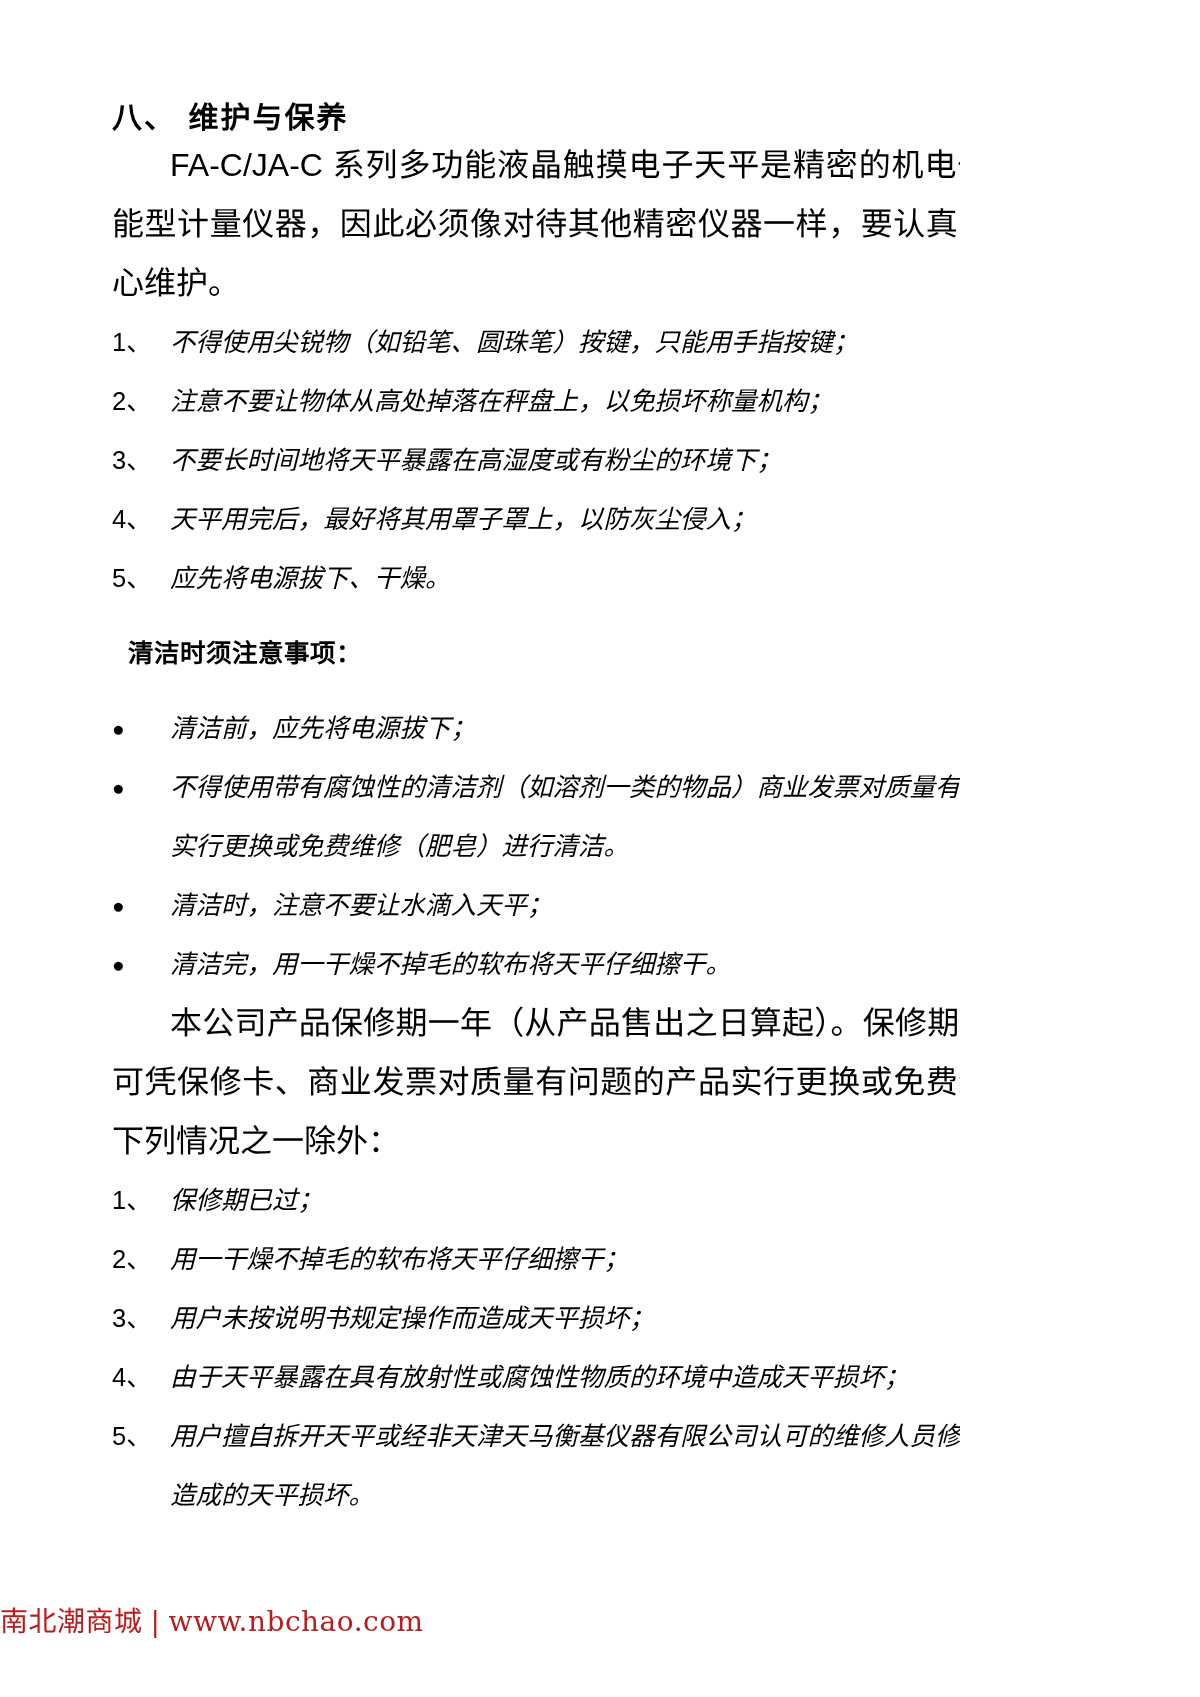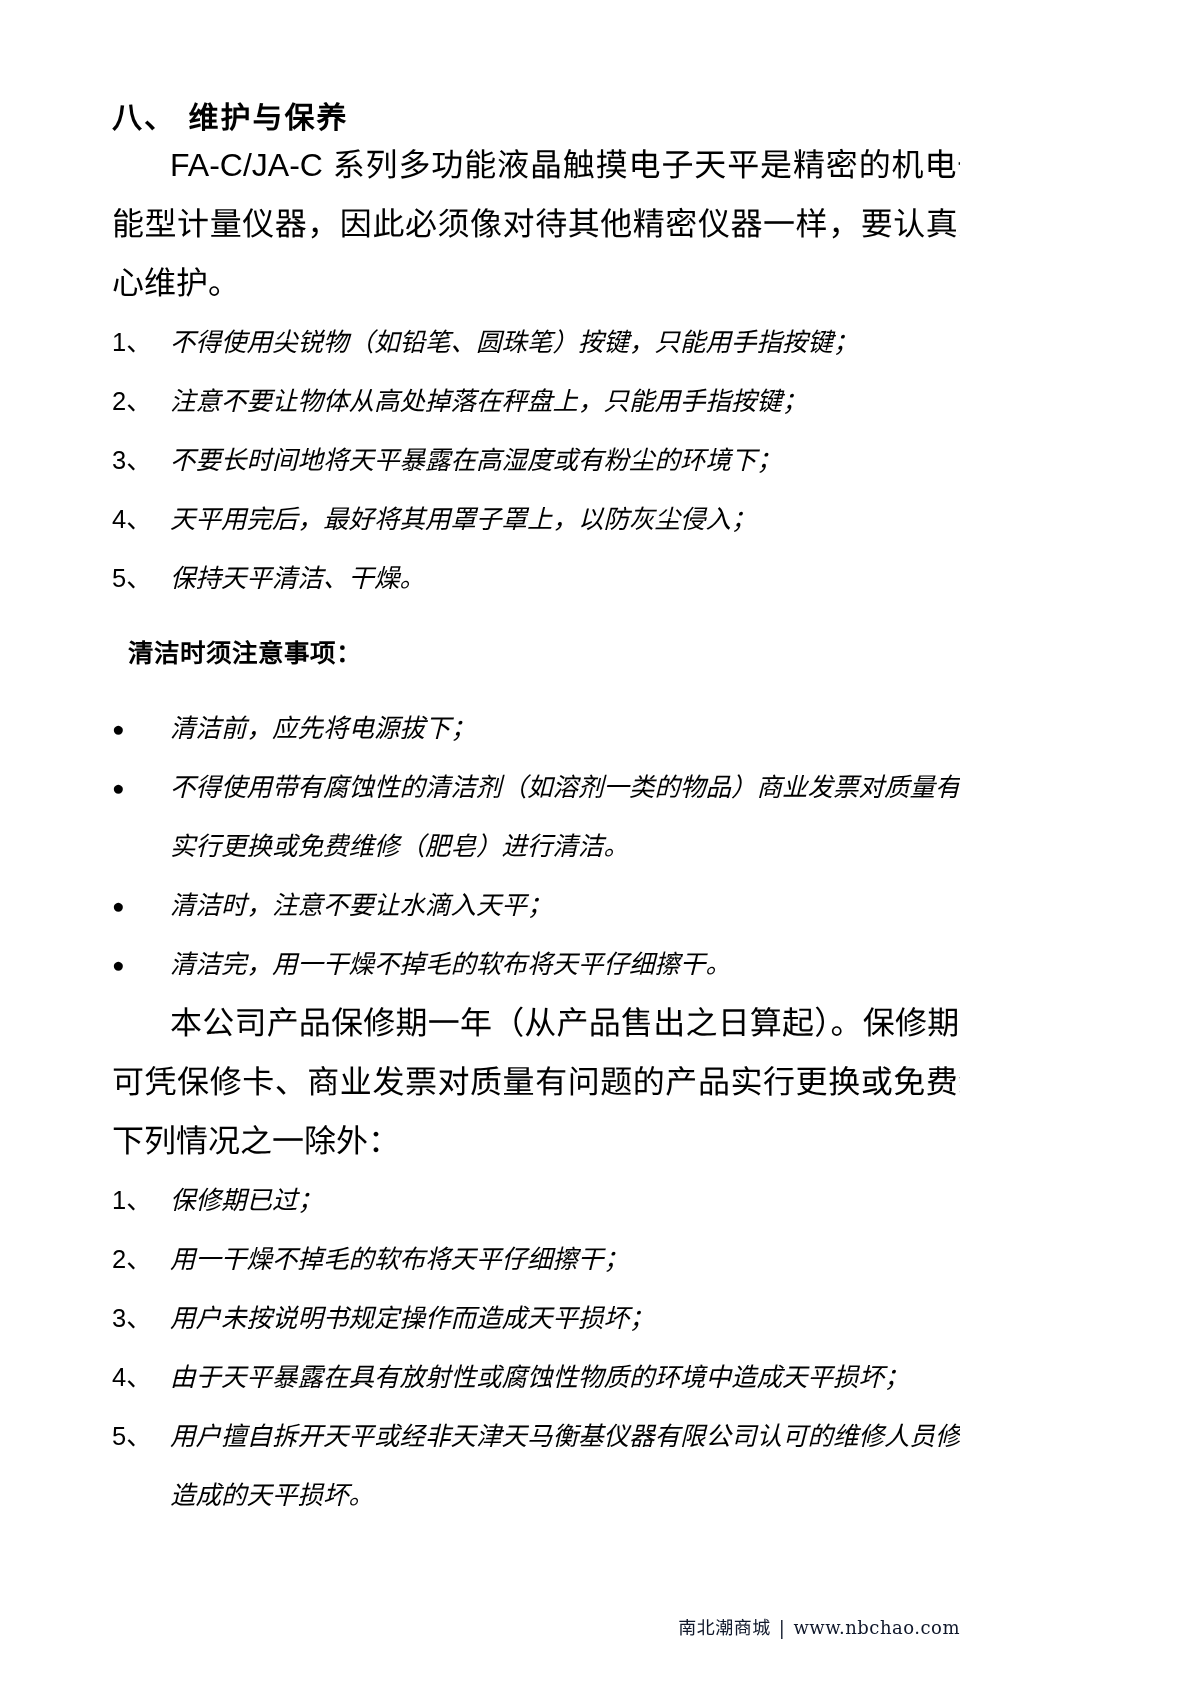--- a/index.html
+++ b/index.html
@@ -83,24 +83,24 @@
     font-weight: 700;
     line-height: 59px;
     margin: 16px;
     letter-spacing: 0.5px;
   }
   .footer {
     position: absolute;
     left: 0;
     right: 0;
     bottom: 58px;
-    text-align: right;
+    text-align: left;
     font-family: "DejaVu Serif", "Liberation Serif", serif;
-    font-size: 18px;
-    color: #0f172a;
+    font-size: 28px;
+    color: #b91c1c;
     letter-spacing: 0.5px;
   }
   .footer .sep {
     padding: 0 8px;
   }
 </style>
 </head>
 <body>
 
 <div class="page">
@@ -110,33 +110,33 @@
 
     <p class="para">FA-C/JA-C 系列多功能液晶触摸电子天平是精密的机电一体化智能型计量仪器，因此必须像对待其他精密仪器一样，要认真对待，精心维护。</p>
 
     <ul class="list">
       <li class="list-item">
         <span class="marker">1、</span>
         <span class="item-text">不得使用尖锐物（如铅笔、圆珠笔）按键，只能用手指按键；</span>
       </li>
       <li class="list-item">
         <span class="marker">2、</span>
-        <span class="item-text">注意不要让物体从高处掉落在秤盘上，只能用手指按键；</span>
+        <span class="item-text">注意不要让物体从高处掉落在秤盘上，以免损坏称量机构；</span>
       </li>
       <li class="list-item">
         <span class="marker">3、</span>
         <span class="item-text">不要长时间地将天平暴露在高湿度或有粉尘的环境下；</span>
       </li>
       <li class="list-item">
         <span class="marker">4、</span>
         <span class="item-text">天平用完后，最好将其用罩子罩上，以防灰尘侵入；</span>
       </li>
       <li class="list-item">
         <span class="marker">5、</span>
-        <span class="item-text">保持天平清洁、干燥。</span>
+        <span class="item-text">应先将电源拔下、干燥。</span>
       </li>
     </ul>
 
     <p class="subheading">清洁时须注意事项：</p>
 
     <ul class="list">
       <li class="list-item">
         <span class="marker bullet">●</span>
         <span class="item-text">清洁前，应先将电源拔下；</span>
       </li>

